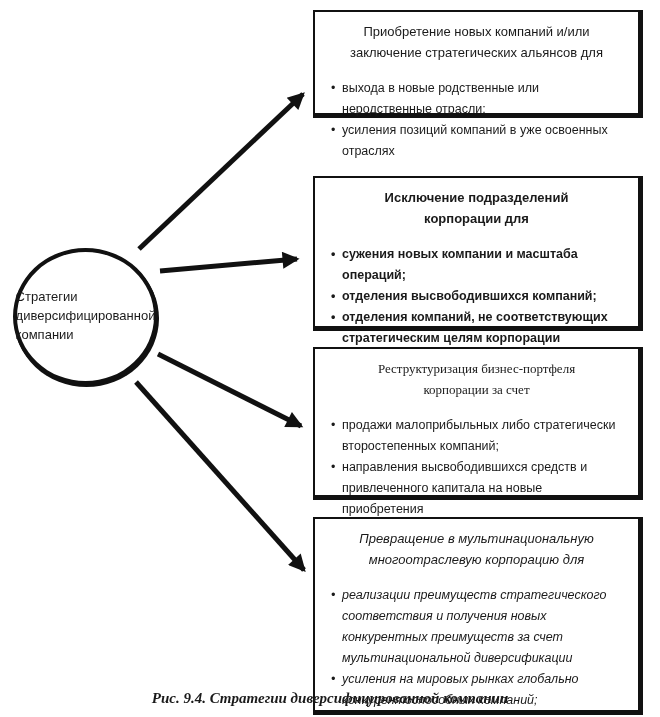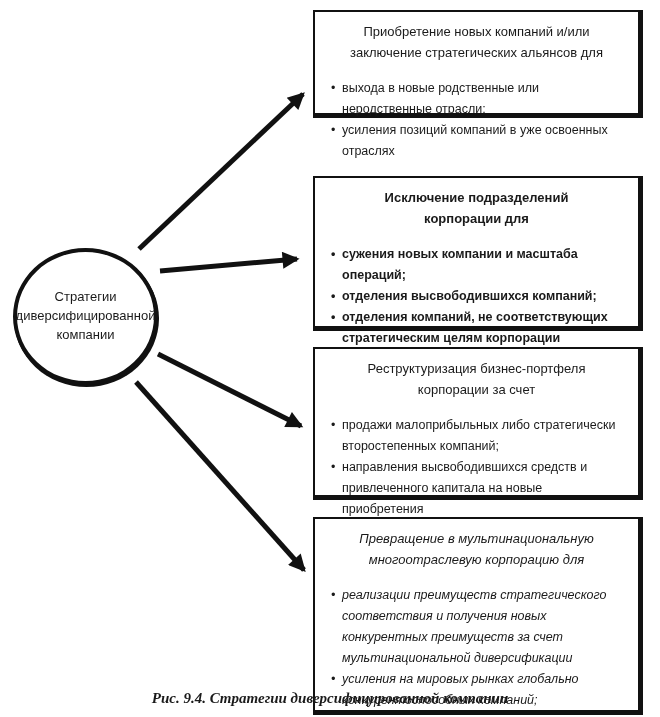--- a/index.html
+++ b/index.html
@@ -30,21 +30,21 @@
     border: 4px solid #111;
     border-radius: 50%;
     box-sizing: border-box;
     background: #ffffff;
     display: flex;
     align-items: center;
     justify-content: center;
     box-shadow: 1px 2px 0 #111;
   }
   .hub-label {
-    text-align: center;
+    text-align: left;
     font-size: 13px;
     line-height: 1.45;
     padding: 0 4px;
   }
   .box {
     position: absolute;
     left: 313px;
     width: 330px;
     box-sizing: border-box;
     background: #ffffff;
@@ -58,21 +58,21 @@
   .box3 { top: 347px; height: 153px; }
   .box4 { top: 517px; height: 198px; font-style: italic; }
   .box-title {
     text-align: center;
     font-size: 13px;
     line-height: 1.65;
     margin: 0 auto 14px auto;
   }
   .box1 .box-title { max-width: 260px; }
   .box2 .box-title { max-width: 200px; }
-  .box3 .box-title { max-width: 240px; }
+  .box3 .box-title { max-width: 240px; font-family: Liberation Serif, serif; }
   .box4 .box-title { max-width: 250px; }
   ul.bullets {
     list-style: none;
     margin: 0;
     padding: 0 2px 0 6px;
     font-size: 12.5px;
     line-height: 21px;
   }
   ul.bullets li {
     position: relative;

